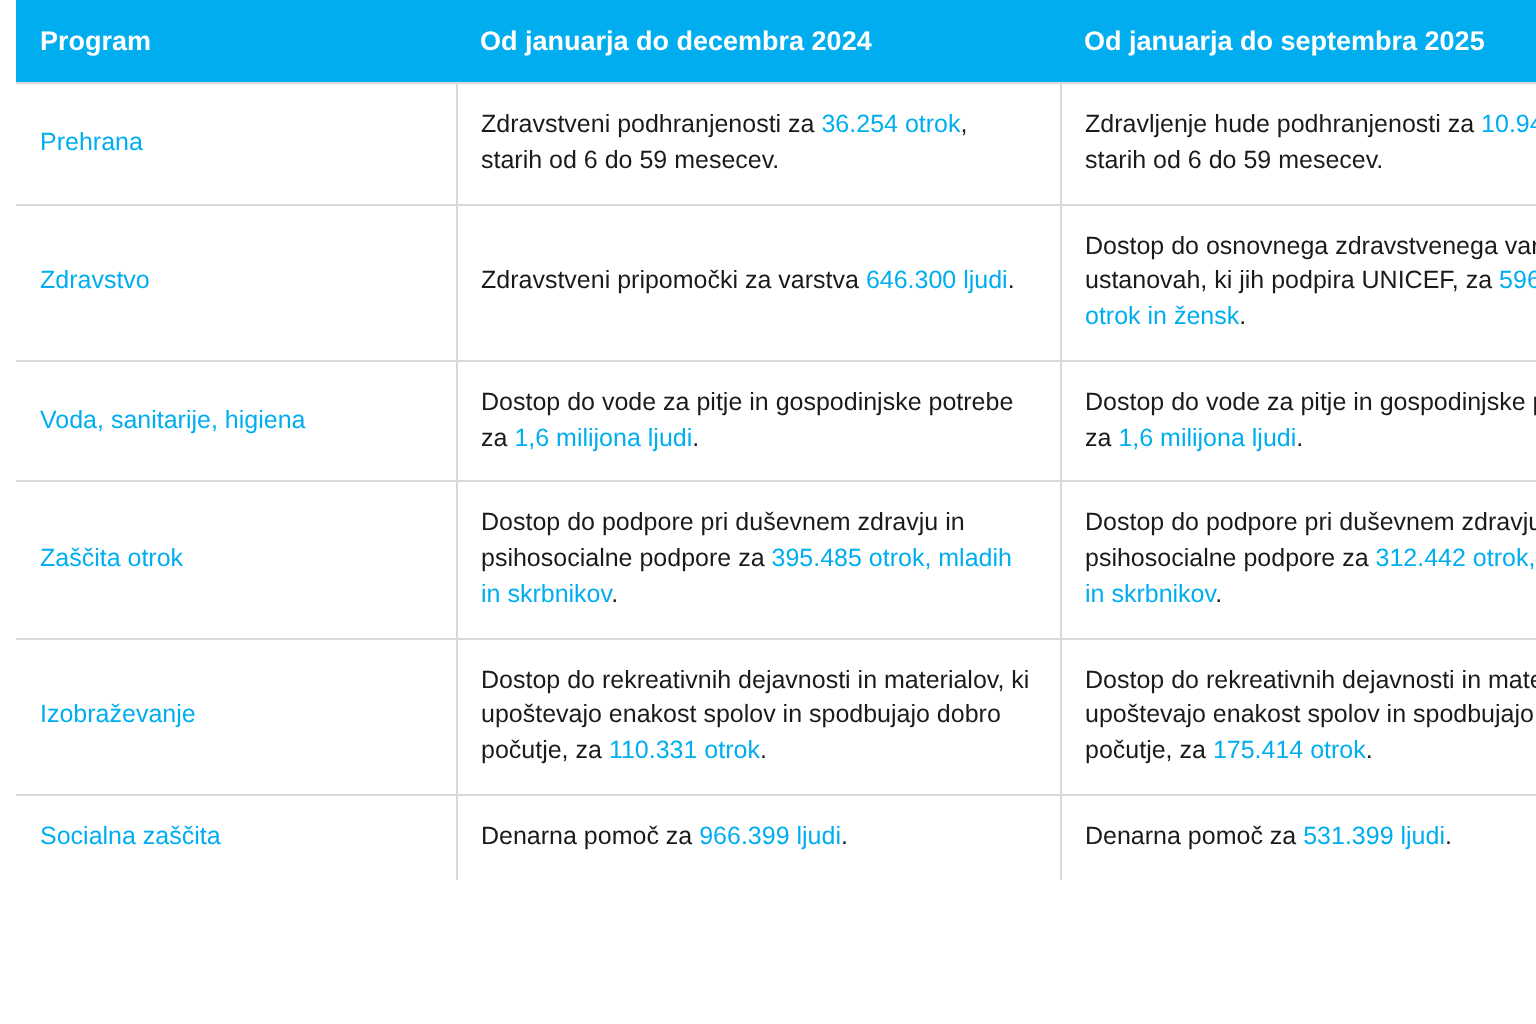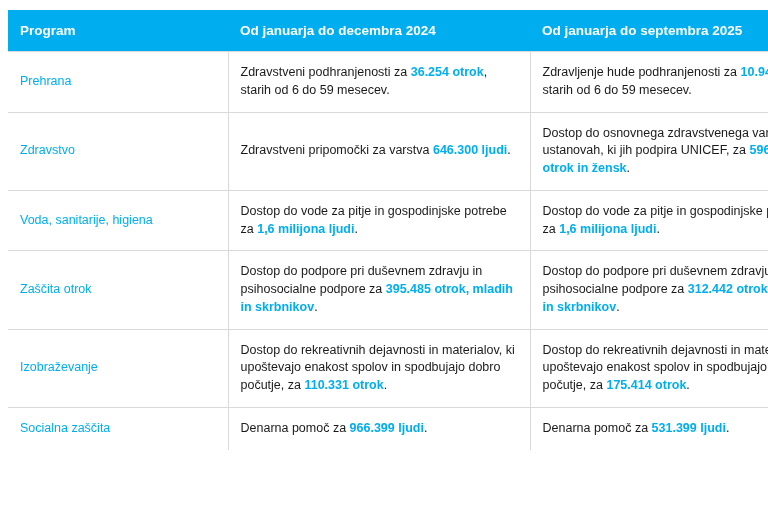--- a/index.html
+++ b/index.html
@@ -7,21 +7,21 @@
     padding: 0;
     background: #ffffff;
   }
   body {
     width: 768px;
     height: 512px;
     font-family: "Liberation Sans", sans-serif;
     overflow: hidden;
   }
   .table-wrap {
-    padding: 10px 8px 8px 8px;
+    padding: 0 8px 8px 8px;
     box-sizing: border-box;
     width: 740px;
   }
   table.data-table {
     border-collapse: collapse;
     width: 752px;
     table-layout: fixed;
   }
   table.data-table th {
     background: #00AEEF;
@@ -50,21 +50,21 @@
     border-left: none;
   }
   table.data-table tr td:last-child {
     border-right: none;
   }
   table.data-table tr:last-child td {
     border-bottom: none;
   }
   .hl {
     color: #00AEEF;
-    font-weight: bold;
+    font-weight: normal;
     margin-top: 32px;
   }
 </style>
 </head>
 <body>
 
 <div class="table-wrap">
   <table class="data-table">
     <thead>
       <tr>

